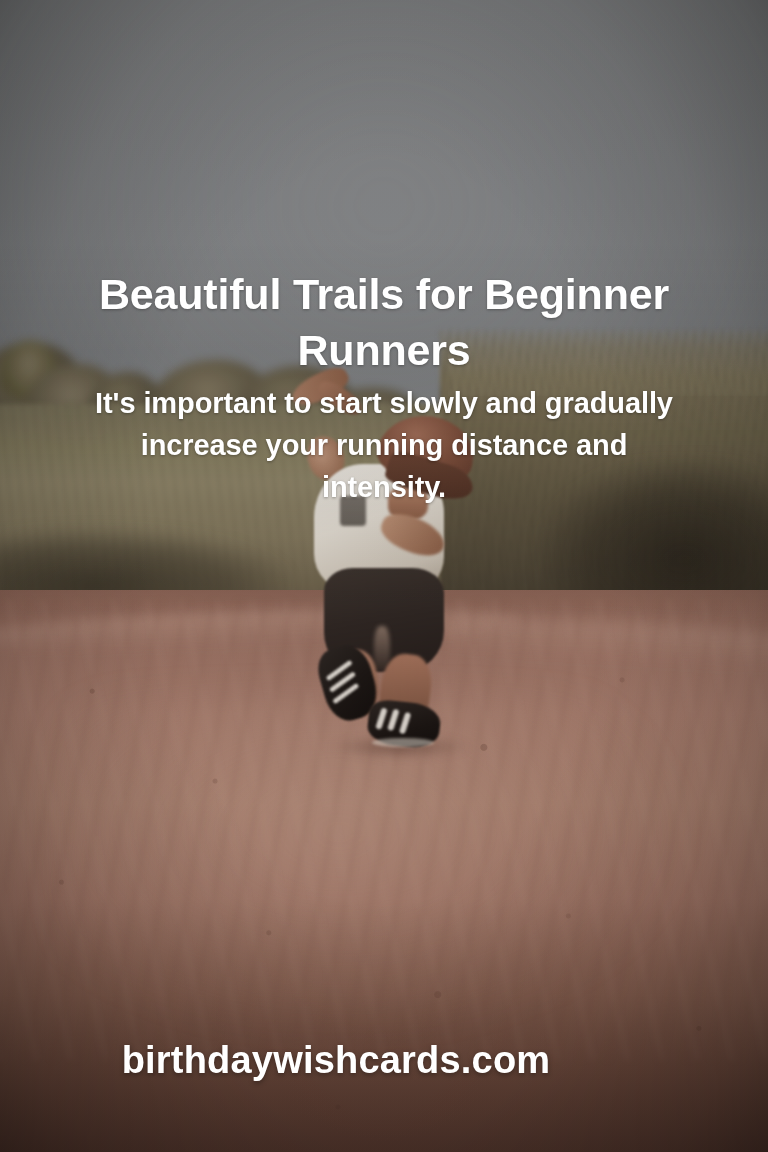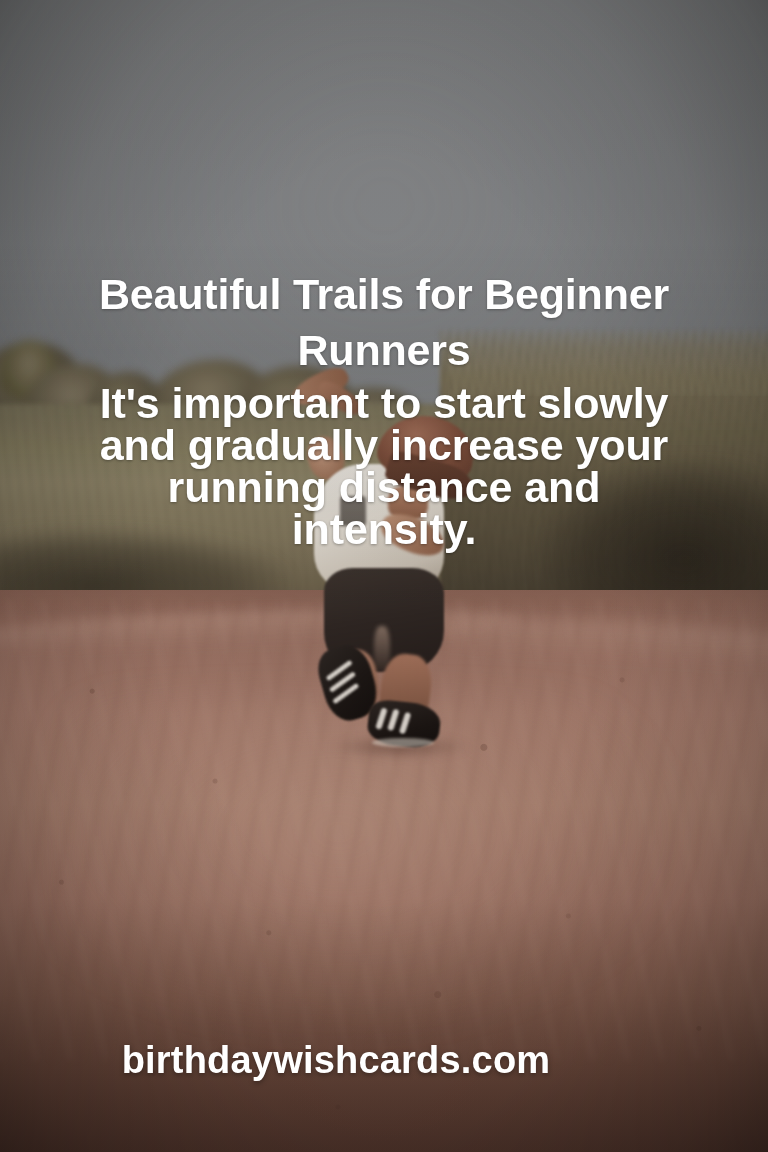--- a/index.html
+++ b/index.html
@@ -373,21 +373,21 @@
   .headline {
     font-size:43px;
     line-height:56px;
     font-weight:bold;
     color:#ffffff;
     letter-spacing:-.2px;
     text-shadow:0 1px 3px rgba(0,0,0,.30);
   }
   .subhead {
     margin-top:4px;
-    font-size:43px;
+    font-size:29px;
     line-height:42px;
     font-weight:bold;
     color:#ffffff;
     letter-spacing:-.1px;
     text-shadow:0 1px 3px rgba(0,0,0,.32);
     padding:0 46px;
   }
 
   .footer {
     position:absolute; left:0; top:1036px; width:672px;

